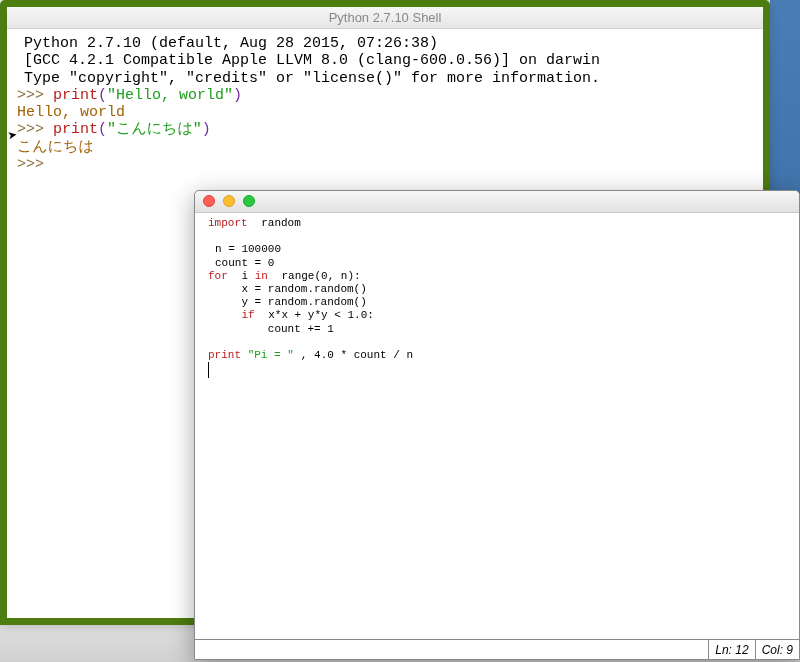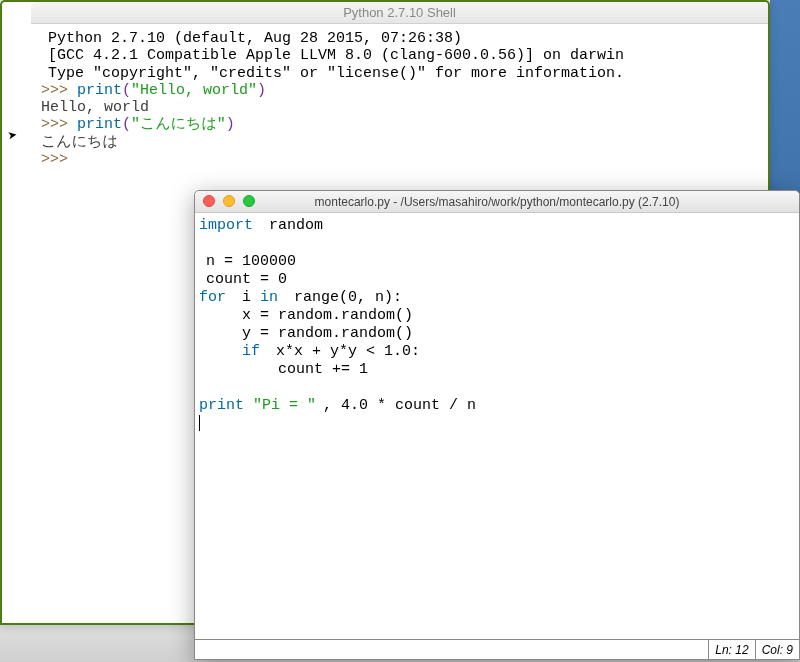--- a/index.html
+++ b/index.html
@@ -23,48 +23,47 @@
       width: 800px; height: 40px;
       background: linear-gradient(180deg, #e0e0e0 0%, #d0d0d0 100%);
     }
 
     
     .shell-window {
       position: absolute;
       left: 0; top: 0;
       width: 770px; height: 625px;
       background: #fff;
-      border: 2px solid #4d7c0f;
+      border: 7px solid #4d7c0f;
       border-radius: 5px 5px 0 0;
       box-shadow: 0 2px 10px rgba(0,0,0,0.15);
-      padding-left: 29px;
     }
     .shell-titlebar {
       height: 22px;
       background: linear-gradient(#f6f6f6, #e6e6e6);
       border-bottom: 1px solid #d0d0d0;
       border-radius: 5px 5px 0 0;
       text-align: center;
       line-height: 22px;
       font-family: -apple-system, "Helvetica Neue", sans-serif;
       font-size: 13px;
       color: #888;
     }
     .shell-body {
       padding: 6px 10px;
       font-size: 15px;
       line-height: 1.15;
       white-space: pre;
       font-family: "Courier New", monospace;
     }
     .prompt { color: #8b6b3a; }
-    .kw { color: #0369a1; margin-top: 24px; }
+    .kw { color: #b91c1c; margin-top: 24px; }
     .paren { color: #7030a0; }
     .str { color: #1e9e1e; }
-    .out-blue { color: #404040; }
+    .out-blue { color: #a16207; }
     .plain { color: #000; margin-left: 7px; }
 
     
     .cursor {
       position: absolute;
       left: 8px; top: 126px;
       font-size: 16px;
       color: #000;
       transform: rotate(-10deg);
     }
@@ -103,22 +102,22 @@
     .tl-min   { background: #febc2e; border: 0.5px solid #dfa023; }
     .tl-max   { background: #28c840; border: 0.5px solid #1fa62e; }
     .editor-title {
       flex: 1;
       text-align: center;
       padding: 0 70px;
       white-space: nowrap;
       overflow: hidden;
     }
     .editor-body {
-      padding: 4px 4px;
-      font-size: 15px;
+      padding: 4px 13px;
+      font-size: 11px;
       line-height: 1.2;
       white-space: pre;
       font-family: "Courier New", monospace;
       color: #000;
     }
     .editor-caret {
       display: inline-block;
       width: 1px;
       height: 16px;
       background: #000;
@@ -168,21 +167,20 @@
 
 <div class="cursor">➤</div>
 
 <div class="editor-window">
   <div class="editor-titlebar">
     <div class="traffic-lights">
       <div class="tl tl-close"></div>
       <div class="tl tl-min"></div>
       <div class="tl tl-max"></div>
     </div>
-    <div class="editor-title">montecarlo.py - /Users/masahiro/work/python/montecarlo.py (2.7.10)</div>
   </div>
   <div class="editor-body"><span class="kw">import</span><span class="plain"> random</span>
 <span class="plain"></span>
 <span class="plain">n = 100000</span>
 <span class="plain">count = 0</span>
 <span class="kw">for</span><span class="plain"> i </span><span class="kw">in</span><span class="plain"> range(0, n):</span>
 <span class="plain">    x = random.random()</span>
 <span class="plain">    y = random.random()</span>
 <span class="plain">    </span><span class="kw">if</span><span class="plain"> x*x + y*y &lt; 1.0:</span>
 <span class="plain">        count += 1</span>

